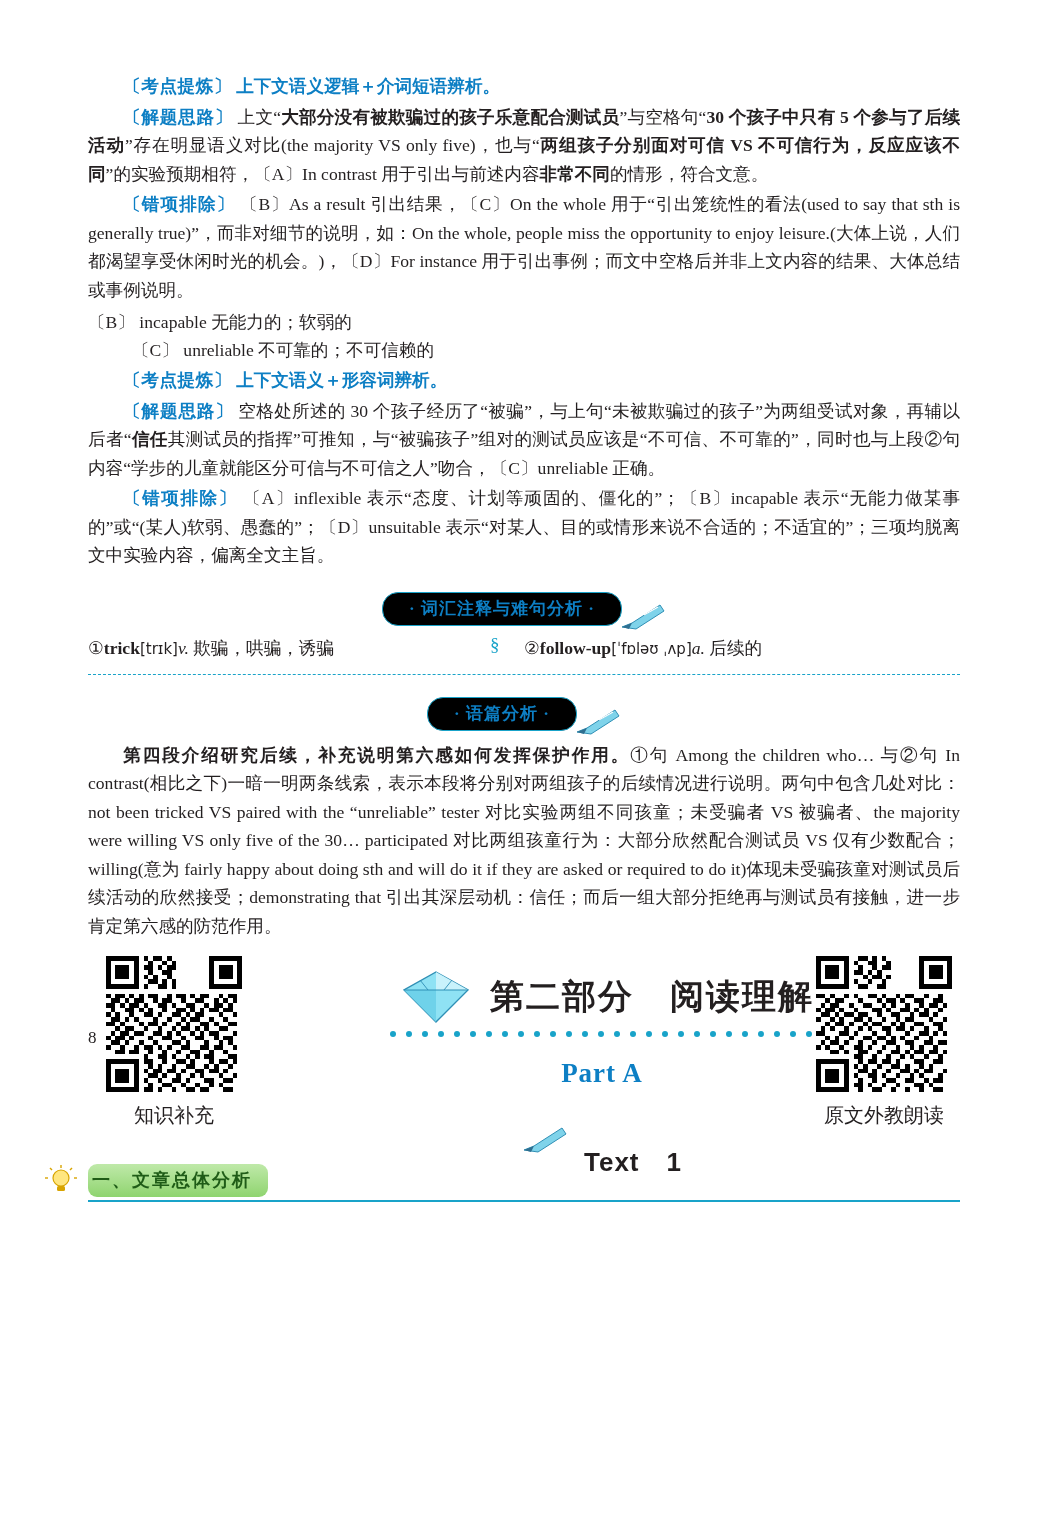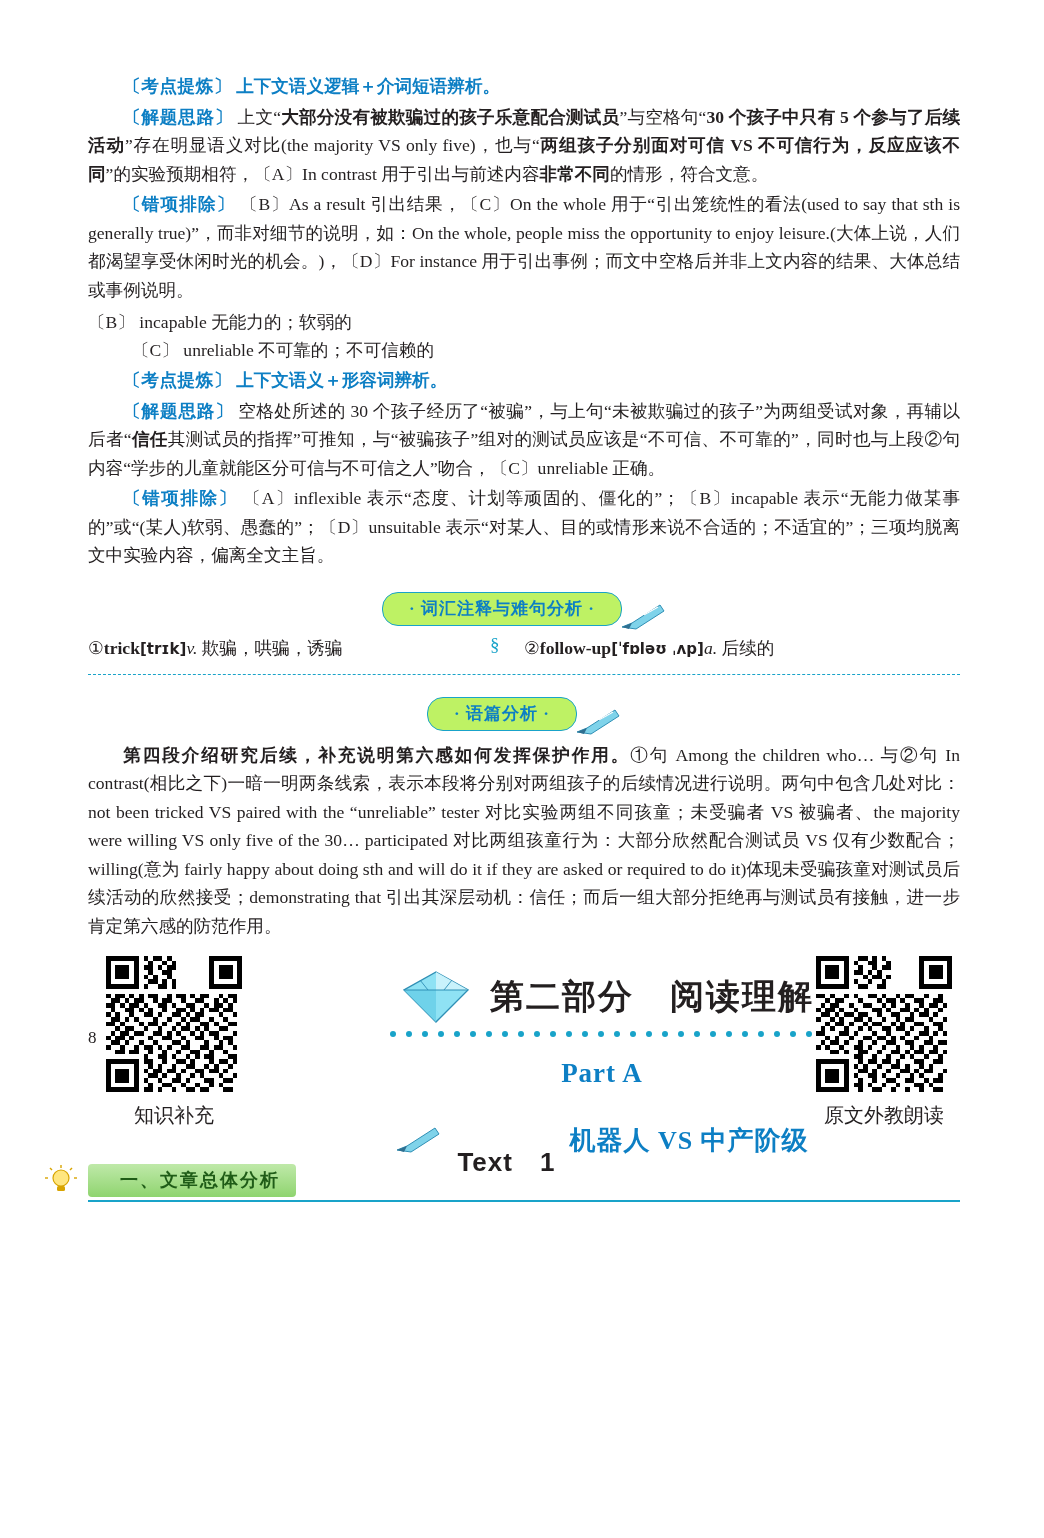--- a/index.html
+++ b/index.html
@@ -14,42 +14,42 @@
   .page { position:absolute; left:0; top:0; width:1044px; height:1106px; }
 
   .content { position:absolute; left:88px; top:72px; width:872px; }
 
   p { margin:0 0 2px 0; line-height:1.62; font-size:17.6px; text-align:justify; }
   .indent { text-indent:2em; }
 
   .tag { color:#0d7fc4; font-weight:bold; letter-spacing:0.5px; }
   .tag-cn { color:#0d7fc4; font-weight:bold; }
   .bold { font-weight:bold; }
-  .mono-ipa { font-family:"DejaVu Sans", sans-serif; font-size:15px;font-weight:bold; }
+  .mono-ipa { font-family:"DejaVu Sans", sans-serif; font-size:15px; }
 
   
   .options { margin:4px 0 2px 0; }
   .opt-row { display:flex; font-size:17.6px; line-height:1.6; }
   .opt-row .left { width:436px; }
   .opt-row .right { flex:1; }
   .opt-num { display:inline-block; width:44px; }
   .opt-pad { display:inline-block; width:44px; }
 
   
   .sec-head-wrap { margin:22px 0 10px 0; text-align:center; position:relative; }
   .sec-head {
     display:inline-block;
     border:1.6px solid #19a3c9;
     border-radius:16px;
     padding:4px 26px 5px 26px;
     color:#0d7fc4;
     font-weight:bold;
     font-size:17px;
     letter-spacing:1px;
-    background:#bef264;
+    background:#000000;
     position:relative;
   }
   .pen {
     display:inline-block;
     width:46px; height:30px;
     vertical-align:middle;
     margin-left:-6px;
     position:relative;
     top:6px;
   }
@@ -86,23 +86,23 @@
 
   
   .h1bar { position:relative; margin:12px 0 10px 0; height:34px; }
   .bulb { position:absolute; left:-44px; top:0; width:34px; height:34px; }
   .h1box {
     display:inline-block;
     background:linear-gradient(180deg,#bfe9a9 0%, #8fd46f 100%);
     color:#1f5c17;
     font-weight:bold;
     font-size:18px;
-    padding:4px 16px 5px 32px;
+    padding:4px 16px 5px 4px;
     letter-spacing:2px;
-    border-radius:4px;
+    border-radius:9px;
     text-align:right;
   }
   .h1rule { position:absolute; left:0; right:0; bottom:-4px; border-bottom:2.2px solid #19a3c9; }
 
   .page-num { position:absolute; left:88px; bottom:58px; font-size:17px; color:#231f20; }
 </style>
 </head>
 <body>
 
 <div class="page">
@@ -458,21 +458,20 @@
         </div>
         <div class="part-a">Part A</div>
         <div class="text1-row">
           <span>
             <svg width="48" height="30" viewBox="0 0 48 30">
               <polygon points="2,26 12,22 40,4 44,10 16,28" fill="#7fd3ea" stroke="#2f8fb5" stroke-width="1"></polygon>
               <polygon points="2,26 12,22 9,28" fill="#2f6f90"></polygon>
             </svg>
           </span>
           <span class="text1-label">Text　1</span>
-          <span class="text1-title">机器人 VS 中产阶级</span>
         </div>
       </div>
 
       <div class="qr qr-right">
         <svg class="qr-img" viewBox="0 0 29 29" shape-rendering="crispEdges">
           <rect width="29" height="29" fill="#fff"></rect>
           <g fill="#000">
             <rect x="0" y="0" width="7" height="7"></rect>
               <rect x="1" y="1" width="5" height="5" fill="#fff"></rect>
               <rect x="2" y="2" width="3" height="3"></rect>

